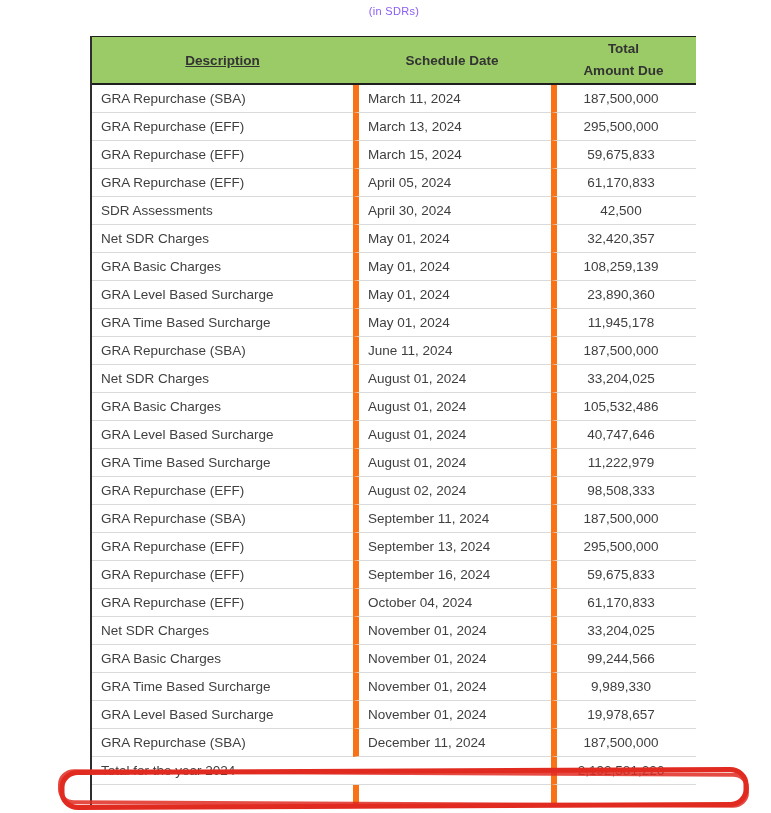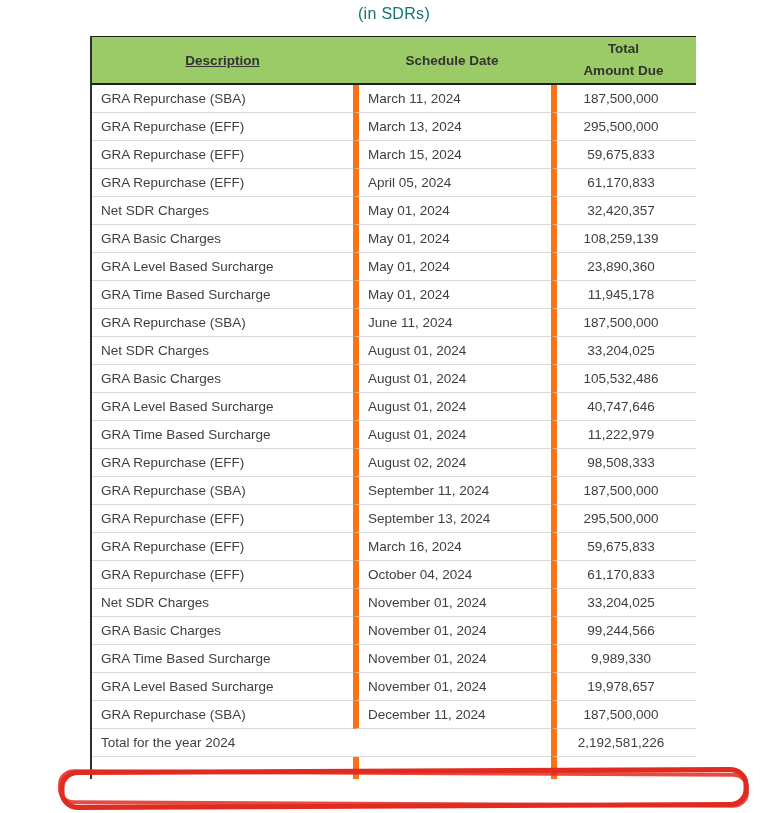--- a/index.html
+++ b/index.html
@@ -13,22 +13,22 @@
     width: 771px;
     height: 813px;
     overflow: hidden;
   }
   .subtitle {
     position: absolute;
     top: 5px;
     left: 90px;
     width: 608px;
     text-align: center;
-    font-size: 16px;
-    color: #0f766e;
+    font-size: 11px;
+    color: #8b5cf6;
     letter-spacing: 0.3px;
   }
   .table-wrap {
     position: absolute;
     top: 36px;
     left: 90px;
     width: 560px;
     border-left: 2px solid #2e2e2e;
     border-right: 2px solid #2e2e2e;
     box-sizing: border-box;
@@ -131,20 +131,25 @@
           <td>GRA Repurchase (EFF)</td>
           <td class="sep">March 15, 2024</td>
           <td class="sep amount">59,675,833</td>
         </tr>
         <tr>
           <td>GRA Repurchase (EFF)</td>
           <td class="sep">April 05, 2024</td>
           <td class="sep amount">61,170,833</td>
         </tr>
         <tr>
+          <td>SDR Assessments</td>
+          <td class="sep">April 30, 2024</td>
+          <td class="sep amount">42,500</td>
+        </tr>
+        <tr>
           <td>Net SDR Charges</td>
           <td class="sep">May 01, 2024</td>
           <td class="sep amount">32,420,357</td>
         </tr>
         <tr>
           <td>GRA Basic Charges</td>
           <td class="sep">May 01, 2024</td>
           <td class="sep amount">108,259,139</td>
         </tr>
         <tr>
@@ -192,21 +197,21 @@
           <td class="sep">September 11, 2024</td>
           <td class="sep amount">187,500,000</td>
         </tr>
         <tr>
           <td>GRA Repurchase (EFF)</td>
           <td class="sep">September 13, 2024</td>
           <td class="sep amount">295,500,000</td>
         </tr>
         <tr>
           <td>GRA Repurchase (EFF)</td>
-          <td class="sep">March 16, 2024</td>
+          <td class="sep">September 16, 2024</td>
           <td class="sep amount">59,675,833</td>
         </tr>
         <tr>
           <td>GRA Repurchase (EFF)</td>
           <td class="sep">October 04, 2024</td>
           <td class="sep amount">61,170,833</td>
         </tr>
         <tr>
           <td>Net SDR Charges</td>
           <td class="sep">November 01, 2024</td>

